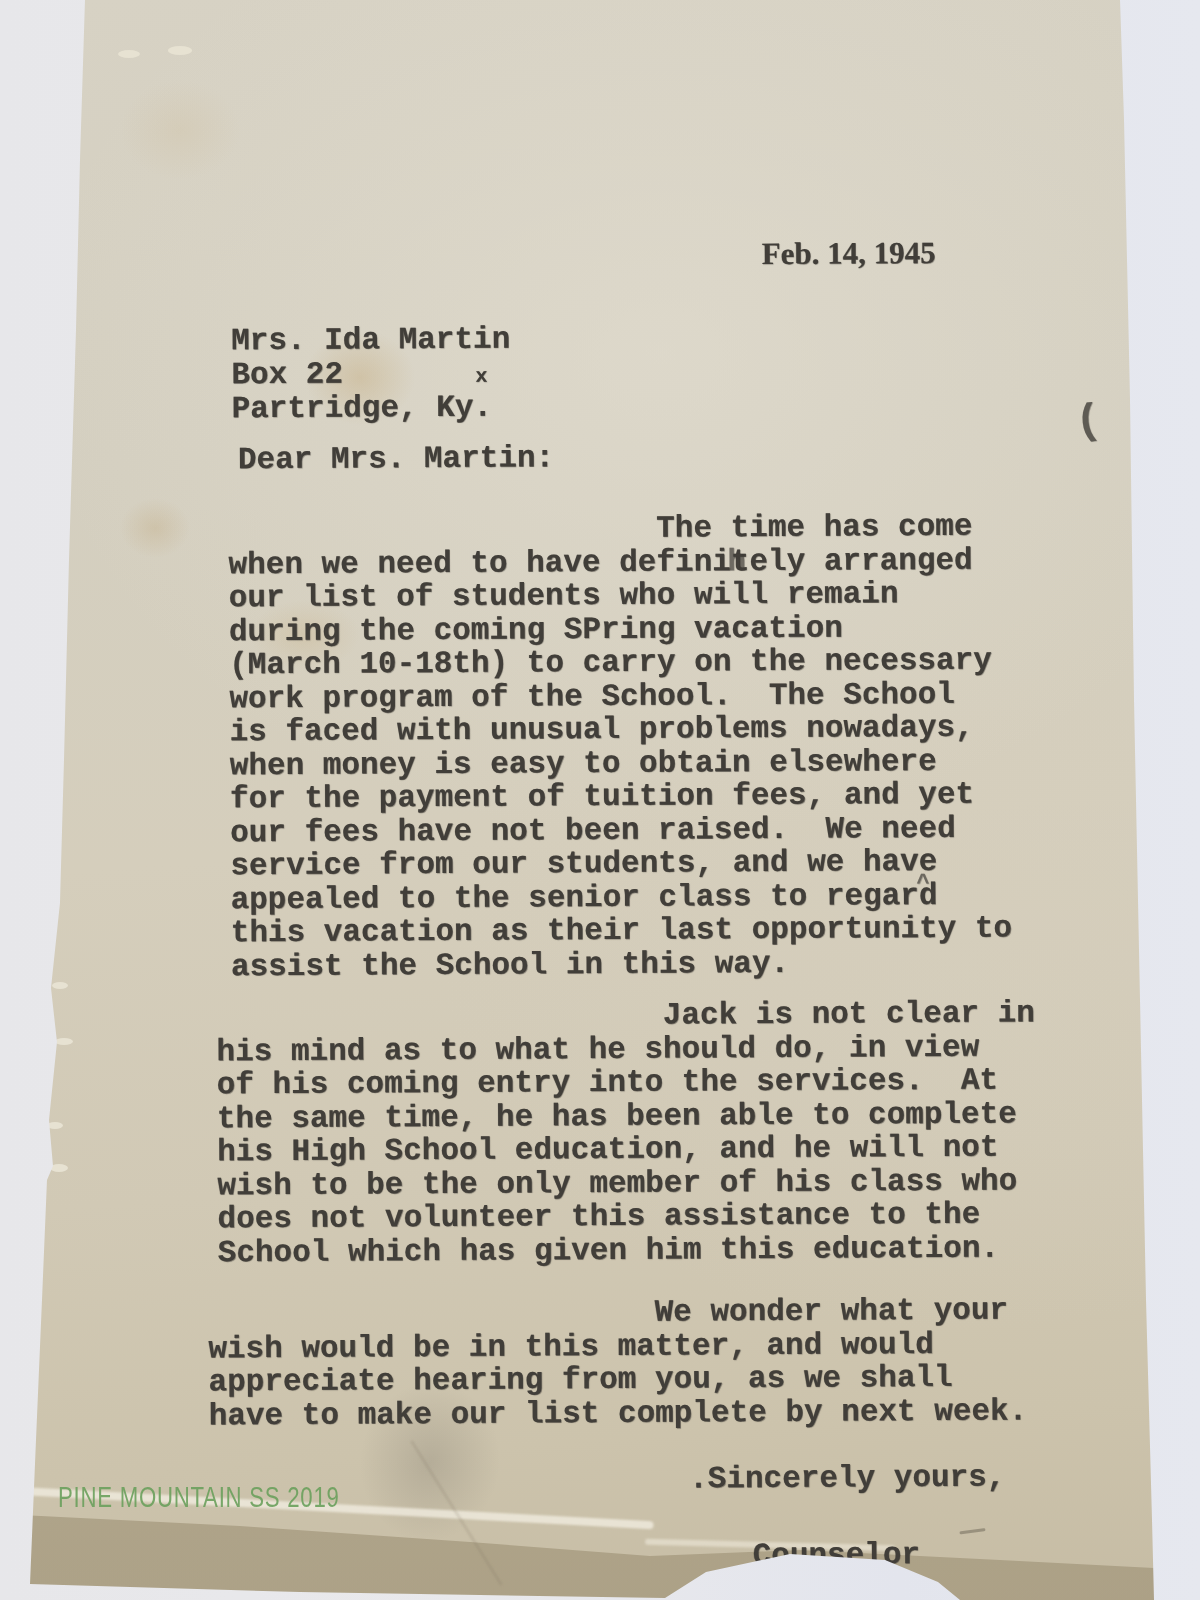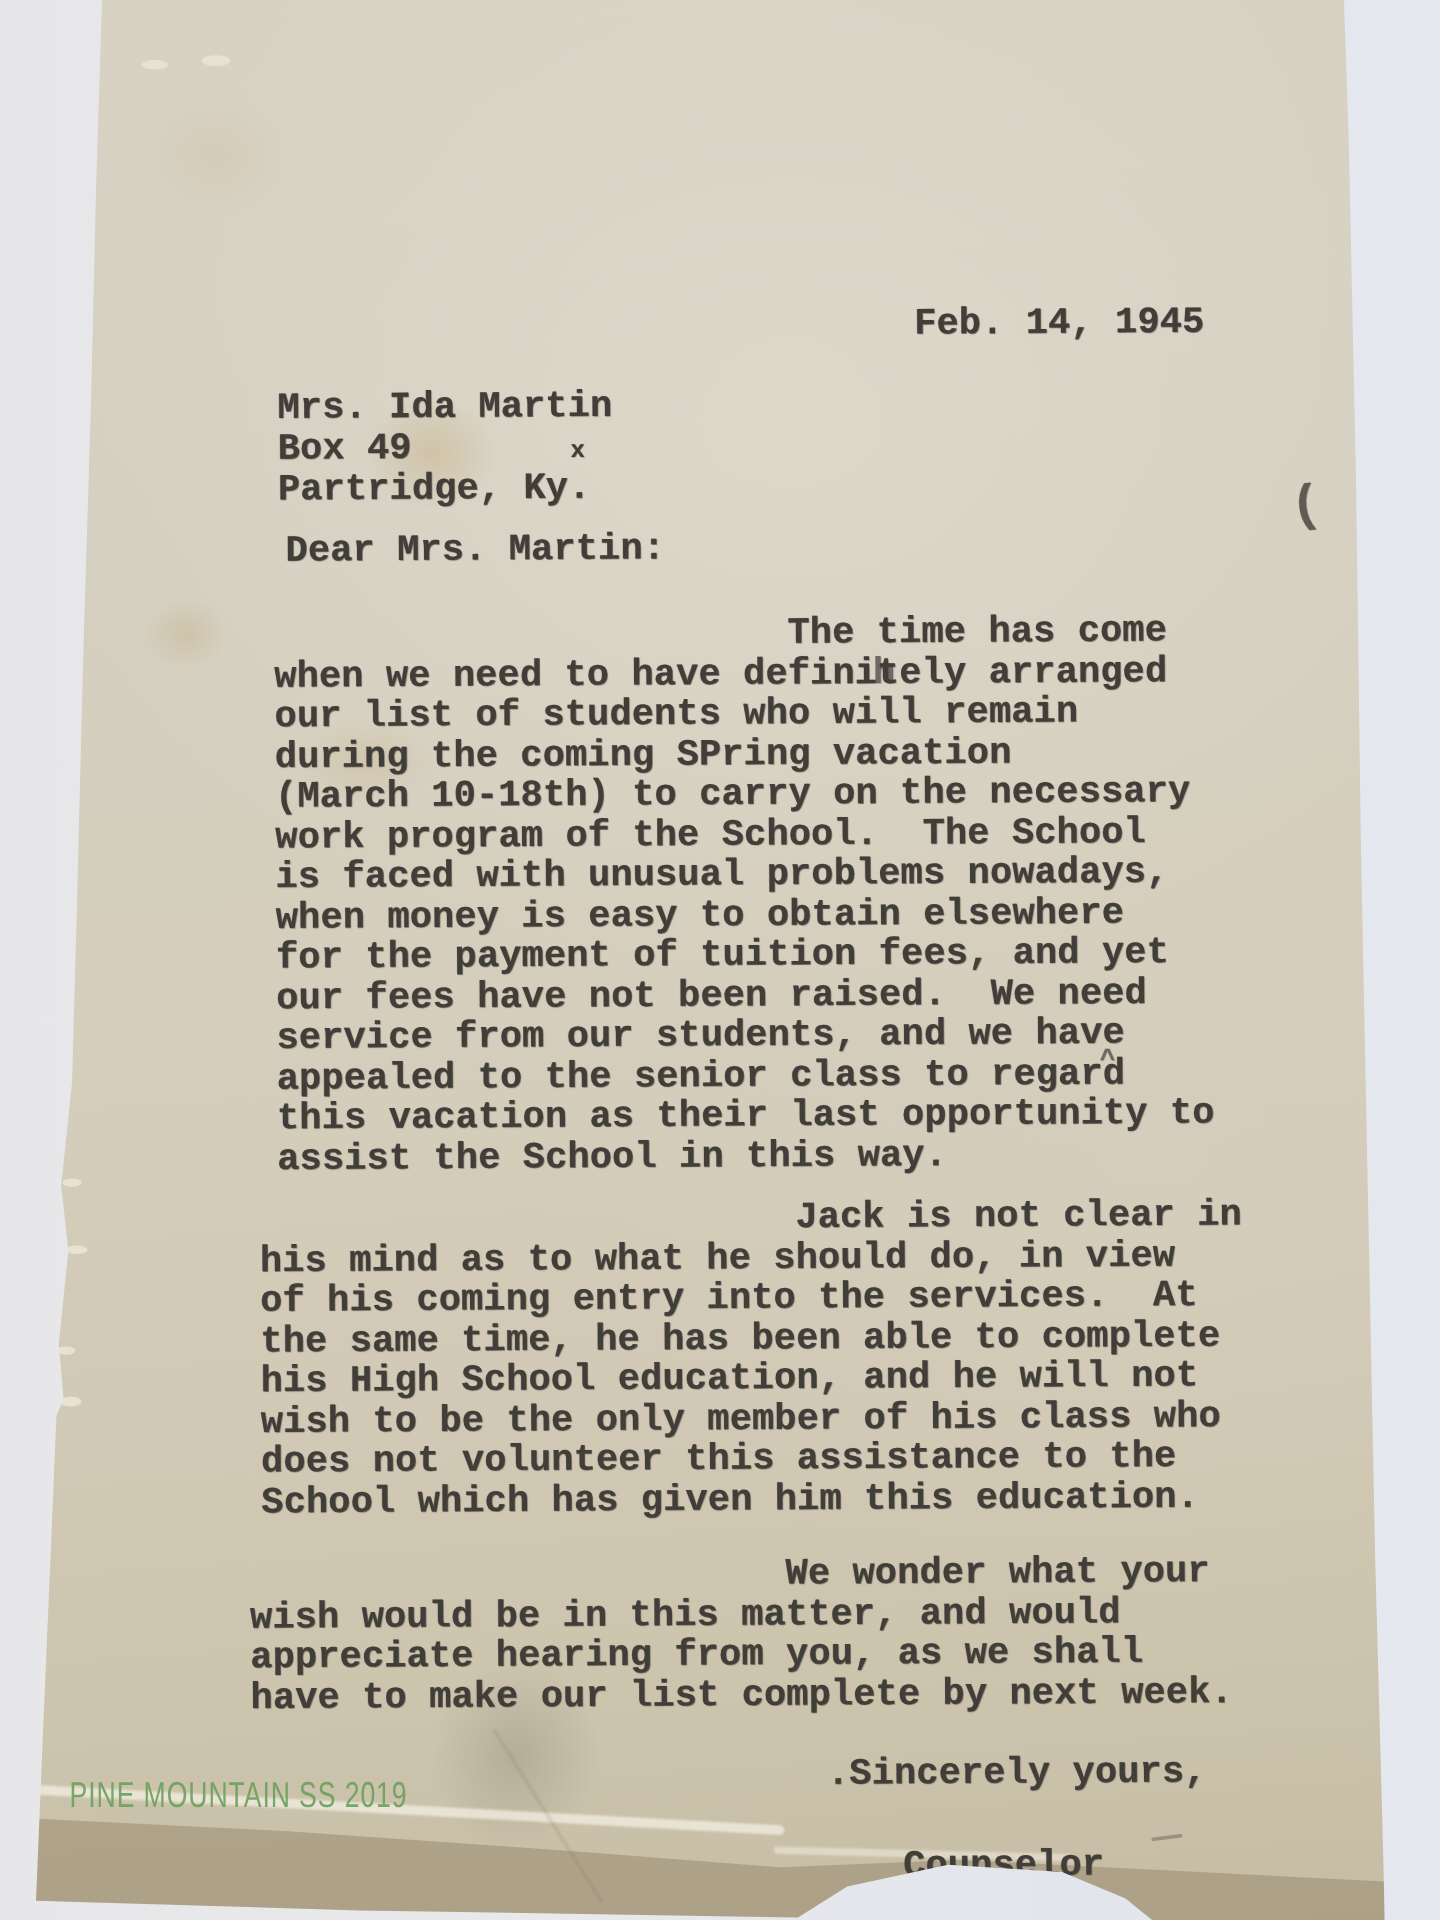--- a/index.html
+++ b/index.html
@@ -66,21 +66,21 @@
   .chip.c5{left:47px;top:1122px;width:16px;height:7px;}
   .chip.c6{left:50px;top:1164px;width:18px;height:8px;}
 
   
   .text-layer{
     position:absolute;inset:0;transform:rotate(-0.35deg);transform-origin:600px 800px;
     color:#413e39;font-weight:bold;font-size:31px;line-height:33.5px;
   }
   .typed{position:absolute;white-space:pre;
     text-shadow:0.6px 0.6px 0.7px rgba(64,60,54,0.55), -0.3px 0 0.6px rgba(64,60,54,0.30);}
-  .t-date{left:765px;top:255px;}
+  .t-date{left:765px;top:238px;font-family:Liberation Serif, serif;}
   .t-name{left:234px;top:322px;}
   .t-box{left:234px;top:356px;}
   .t-city{left:234px;top:390px;}
   .t-typo-x{left:478px;top:366px;font-size:20px;line-height:20px;}
   .t-salutation{left:240px;top:441px;}
   .t-p1{left:230px;top:512px;}
   .t-p2{left:215px;top:999px;}
   .t-p3{left:205px;top:1296px;}
   .t-closing{left:685px;top:1463px;}
   .t-signature{left:748px;top:1540px;}
@@ -122,21 +122,21 @@
     <div class="chip c2"></div>
     <div class="chip c3"></div>
     <div class="chip c4"></div>
     <div class="chip c5"></div>
     <div class="chip c6"></div>
 
     <div class="text-layer">
       <div class="typed t-date">Feb. 14, 1945</div>
 
       <div class="typed t-name">Mrs. Ida Martin</div>
-      <div class="typed t-box">Box 49</div>
+      <div class="typed t-box">Box 22</div>
       <div class="typed t-city">Partridge, Ky.</div>
       <div class="typed t-typo-x">x</div>
 
       <div class="typed t-salutation">Dear Mrs. Martin:</div>
 
       <div class="typed t-p1">                       The time has come
 when we need to have definitely arranged
 our list of students who will remain
 during the coming SPring vacation
 (March 10-18th) to carry on the necessary

